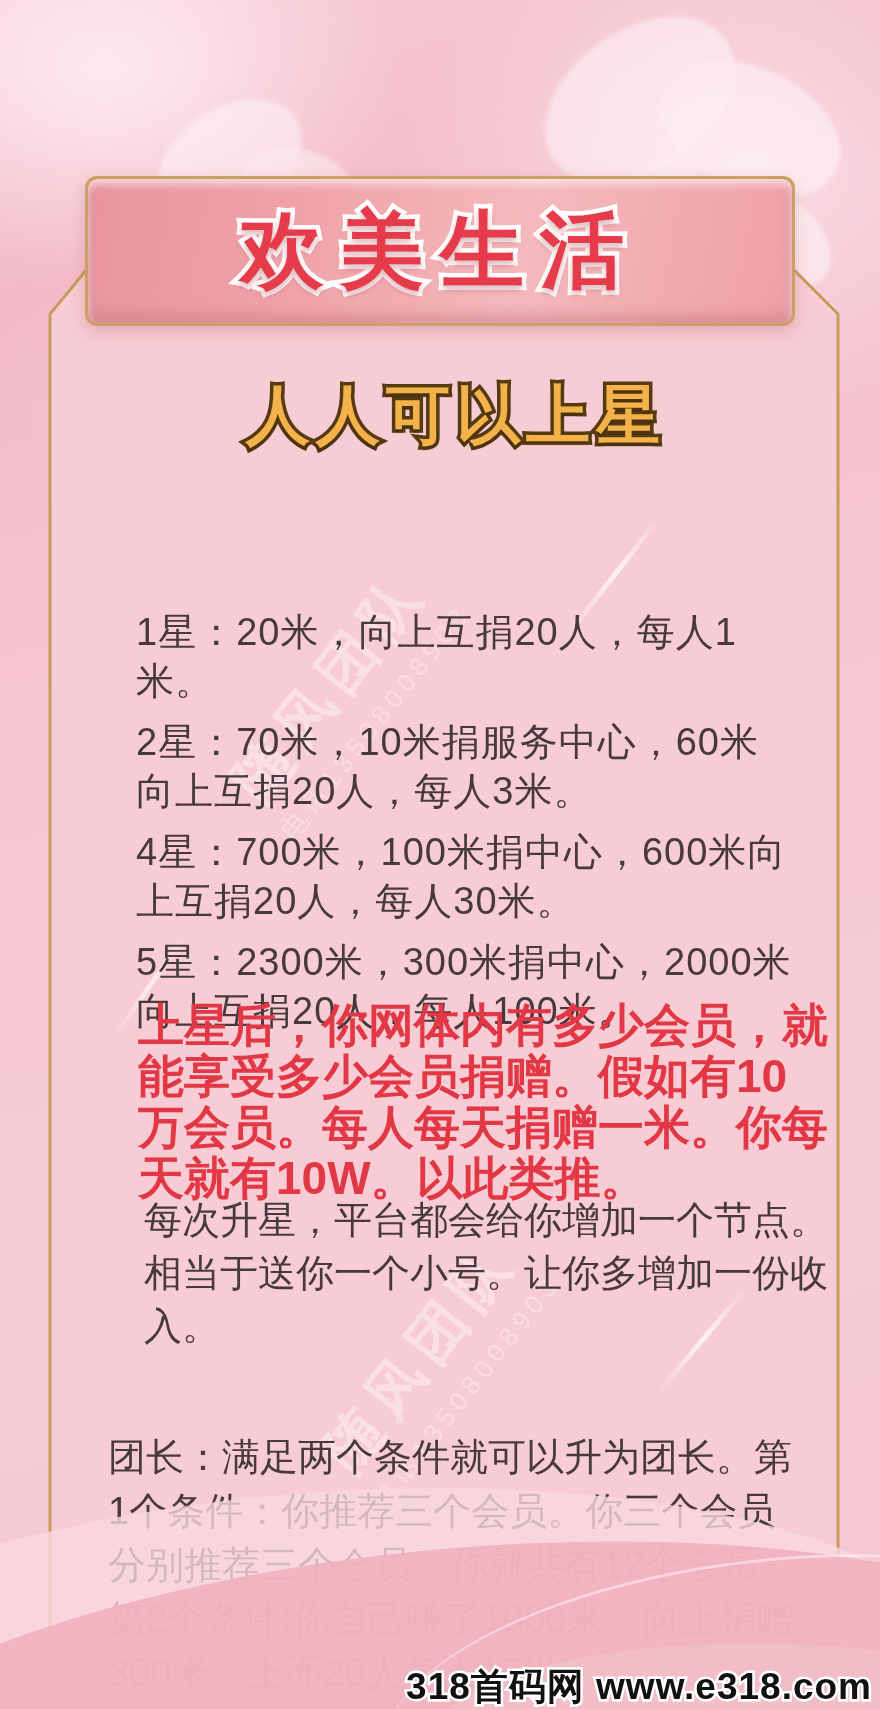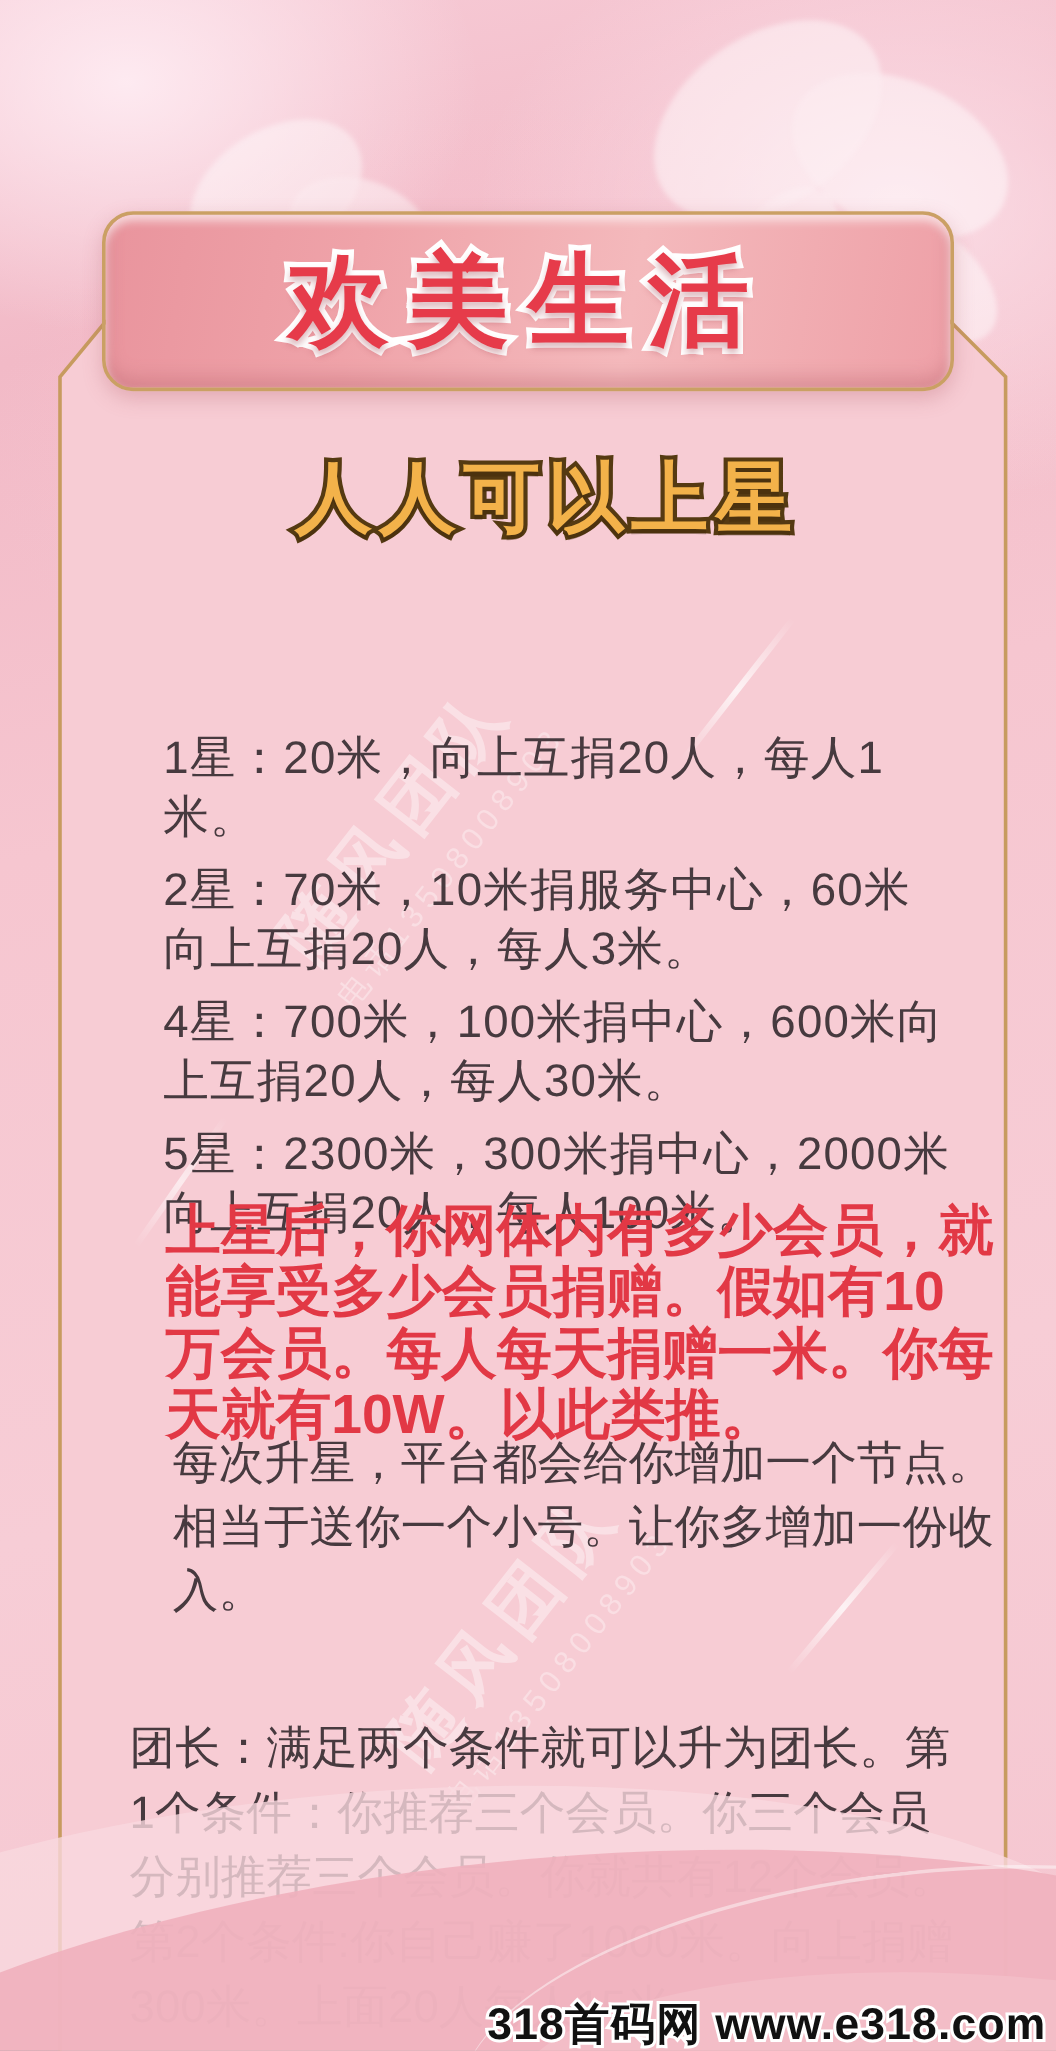--- a/index.html
+++ b/index.html
@@ -16,21 +16,21 @@
 
   
   .butterfly{opacity:.55;filter:blur(2px);}
 
   
   .panel-svg{left:0;top:0;}
 
   
   .banner{
     left:85px;top:176px;width:710px;height:150px;box-sizing:border-box;
-    border:3px solid #caa064;border-radius:26px;
+    border:3px solid #caa064;border-radius:12px;
     background:linear-gradient(100deg,#e9949d 0%,#efa3a9 30%,#f4b9bc 62%,#eea0a7 100%);
     box-shadow:inset 0 5px 8px rgba(255,255,255,.65), inset 0 -8px 14px rgba(190,108,118,.45), 0 6px 16px rgba(176,88,100,.28);
     display:flex;align-items:center;justify-content:center;
   }
   .banner-title{
     font-size:84px;font-weight:900;letter-spacing:16px;
     color:#e63b4a;
     -webkit-text-stroke:9px #ffffff;paint-order:stroke fill;
     text-shadow:0 4px 6px rgba(150,40,55,.35);
     white-space:nowrap;

